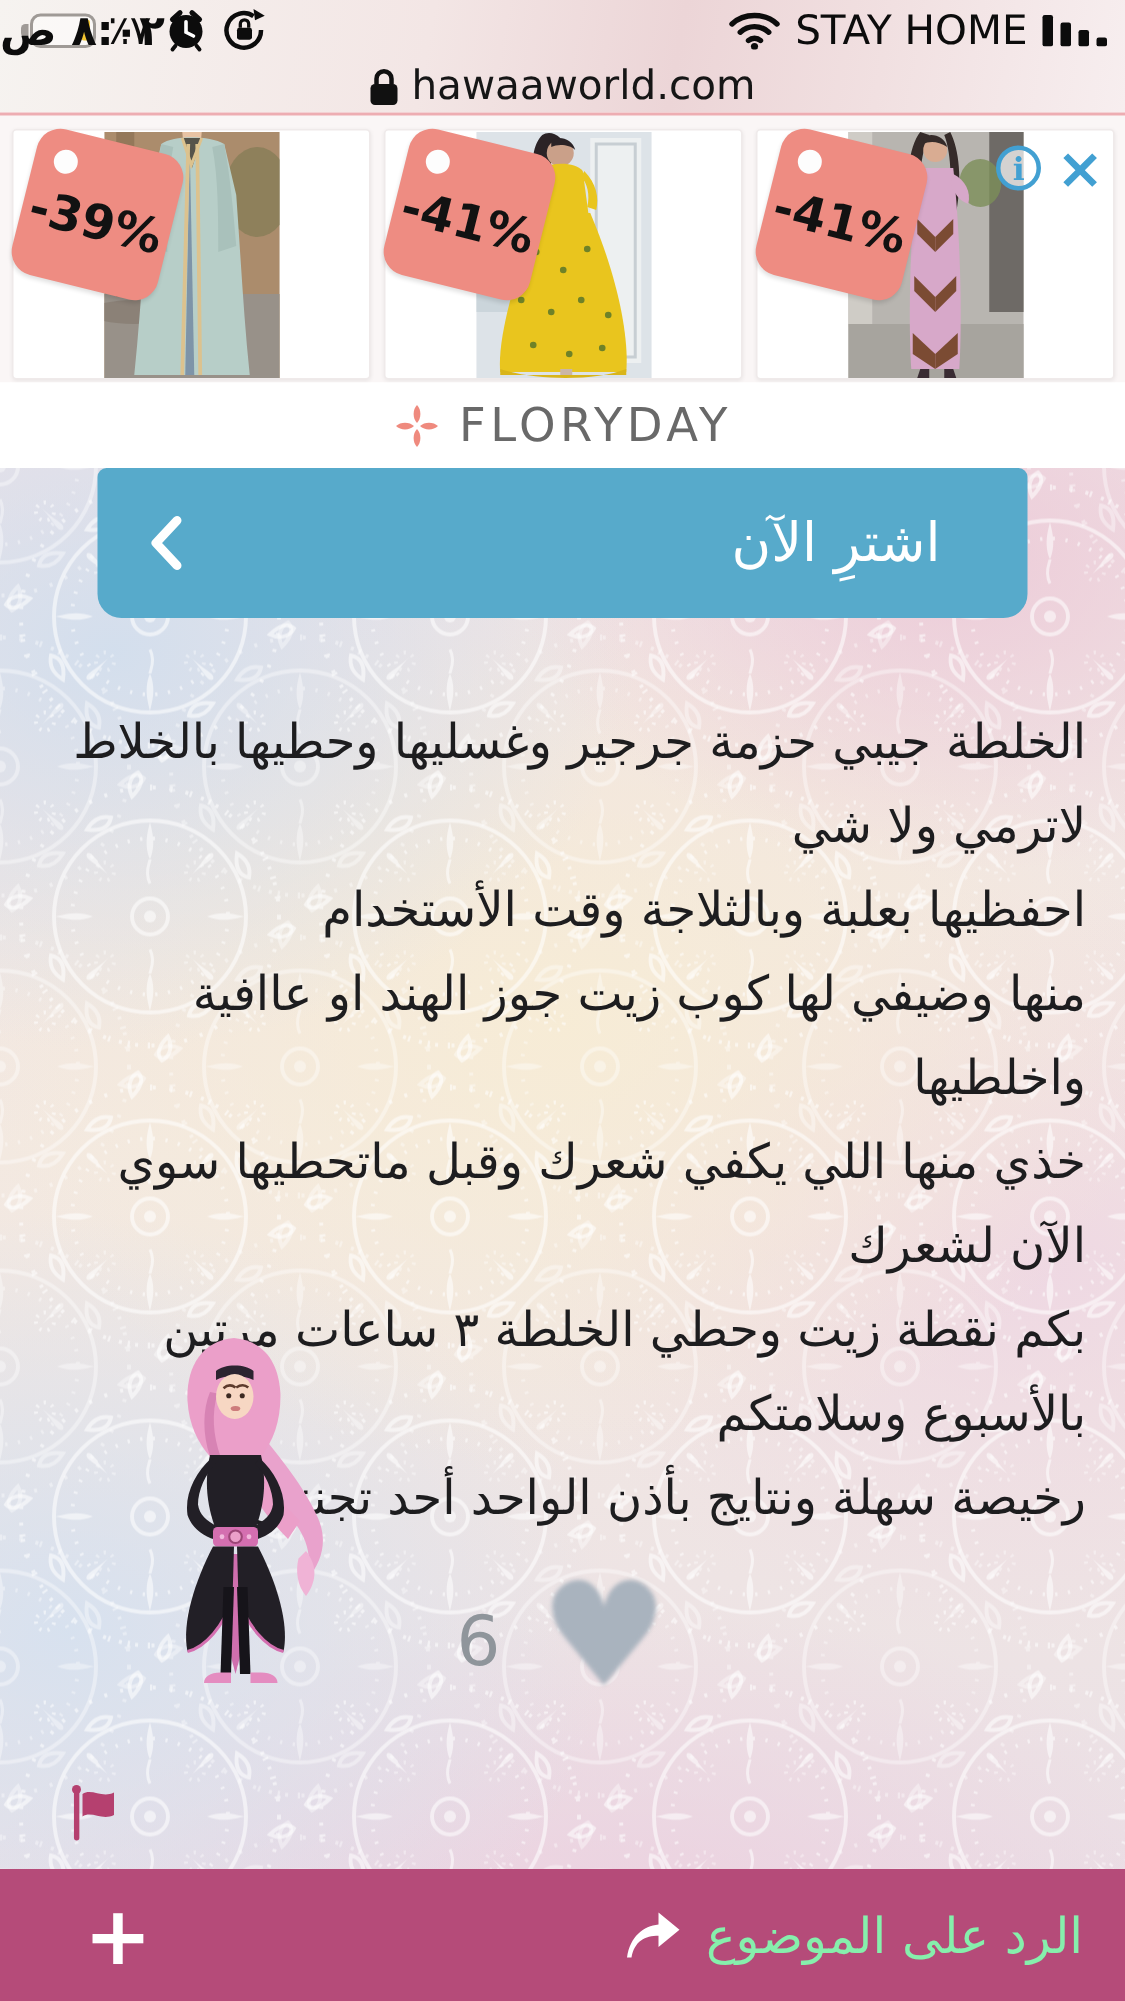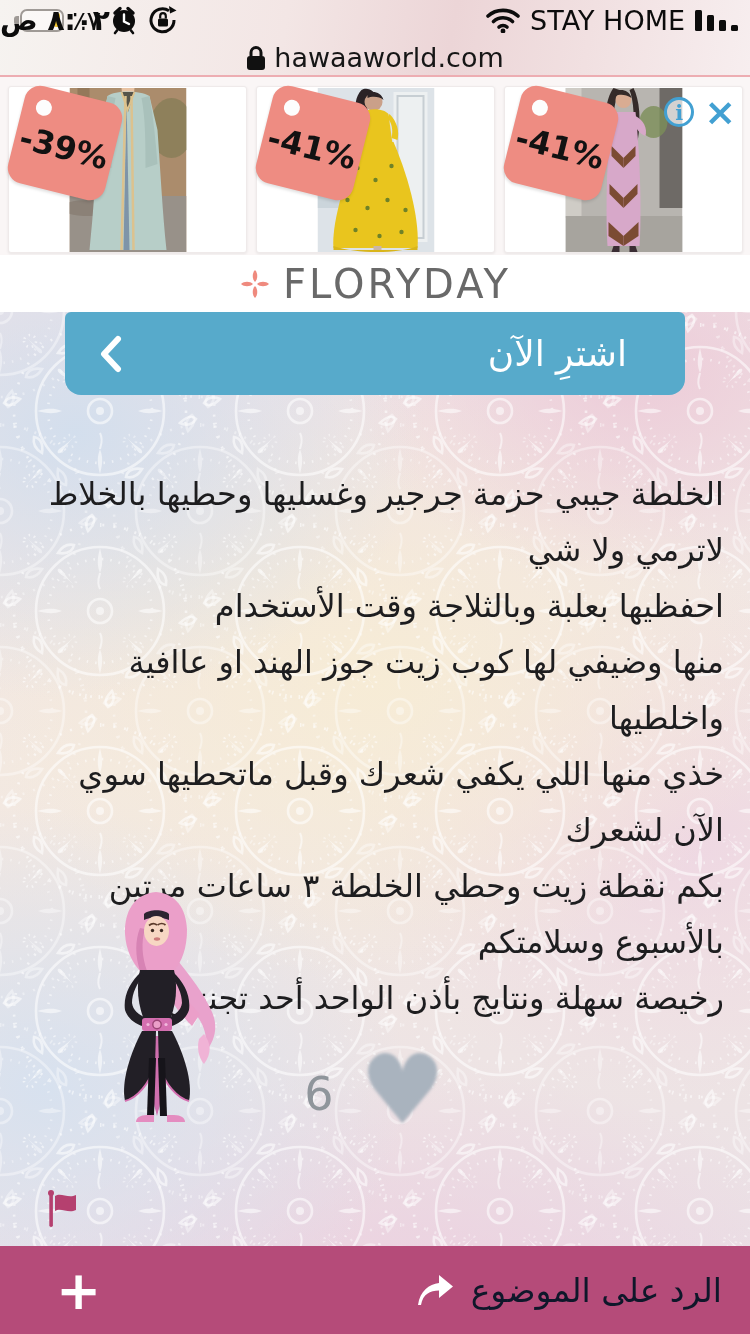--- a/index.html
+++ b/index.html
@@ -33,23 +33,23 @@
   .tag .hole { position:absolute; left:13px; top:13px; width:16px; height:16px; border-radius:50%; background:#fdfdfd; }
   .tag .pct { position:absolute; inset:0; display:flex; align-items:center; justify-content:center;
     font-size:32px; font-weight:bold; color:#121212; padding-top:10px; }
   .ad-corner { position:absolute; top:10px; right:6px; display:flex; gap:10px; align-items:center; }
   .info-bubble { width:30px; height:30px; border:3px solid #42a0d2; border-radius:50%; color:#42a0d2;
     font-size:21px; font-weight:bold; font-family:"DejaVu Serif", serif; display:flex; align-items:center; justify-content:center; background:rgba(255,255,255,.7); }
   .ad-close { font-size:38px; line-height:30px; color:#42a0d2; font-weight:bold; }
 
   .brand-row { position:absolute; top:255px; left:0; right:0; height:57px; background:#ffffff;
     display:flex; align-items:center; justify-content:center; gap:12px; }
-  .brand-text { font-size:40px; color:#696969; letter-spacing:3px; }
-
-  .cta { position:absolute; top:312px; left:65px; width:620px; height:83px; background:#57aacb;
+  .brand-text { font-size:31px; color:#696969; letter-spacing:3px; }
+
+  .cta { position:absolute; top:312px; left:65px; width:620px; height:100px; background:#57aacb;
     border-radius:6px 6px 16px 16px; display:flex; align-items:center; }
   .cta-label { position:absolute; right:58px; top:0; height:100%; display:flex; align-items:center;
     color:#ffffff; font-size:36px; }
   .cta-chevron { position:absolute; left:32px; top:50%; transform:translateY(-50%); }
 
   
   .pattern-bg { position:absolute; top:311px; left:0; width:750px; height:1023px;
     background:
       radial-gradient(420px 300px at 85% 6%, rgba(236,200,214,.85), rgba(236,200,214,0) 70%),
       radial-gradient(500px 380px at 10% 12%, rgba(208,222,238,.9), rgba(208,222,238,0) 70%),
@@ -71,21 +71,21 @@
   .likes-count { font-size:46px; color:#8f959b; }
   .heart { font-size:96px; color:#a9b3be; filter:blur(1.5px); line-height:90px; transform:translateY(-4px); }
 
   .flag-btn { position:absolute; top:1188px; left:44px; width:40px; height:42px; }
 
   
   .bottom-bar { position:absolute; top:1246px; left:0; right:0; height:88px; background:#b54b79; }
   .plus-btn { position:absolute; left:56px; top:0; height:88px; display:flex; align-items:center;
     color:#ffffff; font-size:54px; font-weight:bold; }
   .reply-btn { position:absolute; right:28px; top:0; height:88px; display:flex; align-items:center; gap:16px; }
-  .reply-label { color:#0f172a; font-size:33px; direction:rtl; }
+  .reply-label { color:#86efac; font-size:33px; direction:rtl; }
 </style>
 </head>
 <body>
 
 <div class="screen">
 
   <div class="pattern-bg">
     <svg class="lace" width="750" height="1023">
       <defs>
         <g id="motif" stroke="#ffffff" fill="none" stroke-width="2.6">

